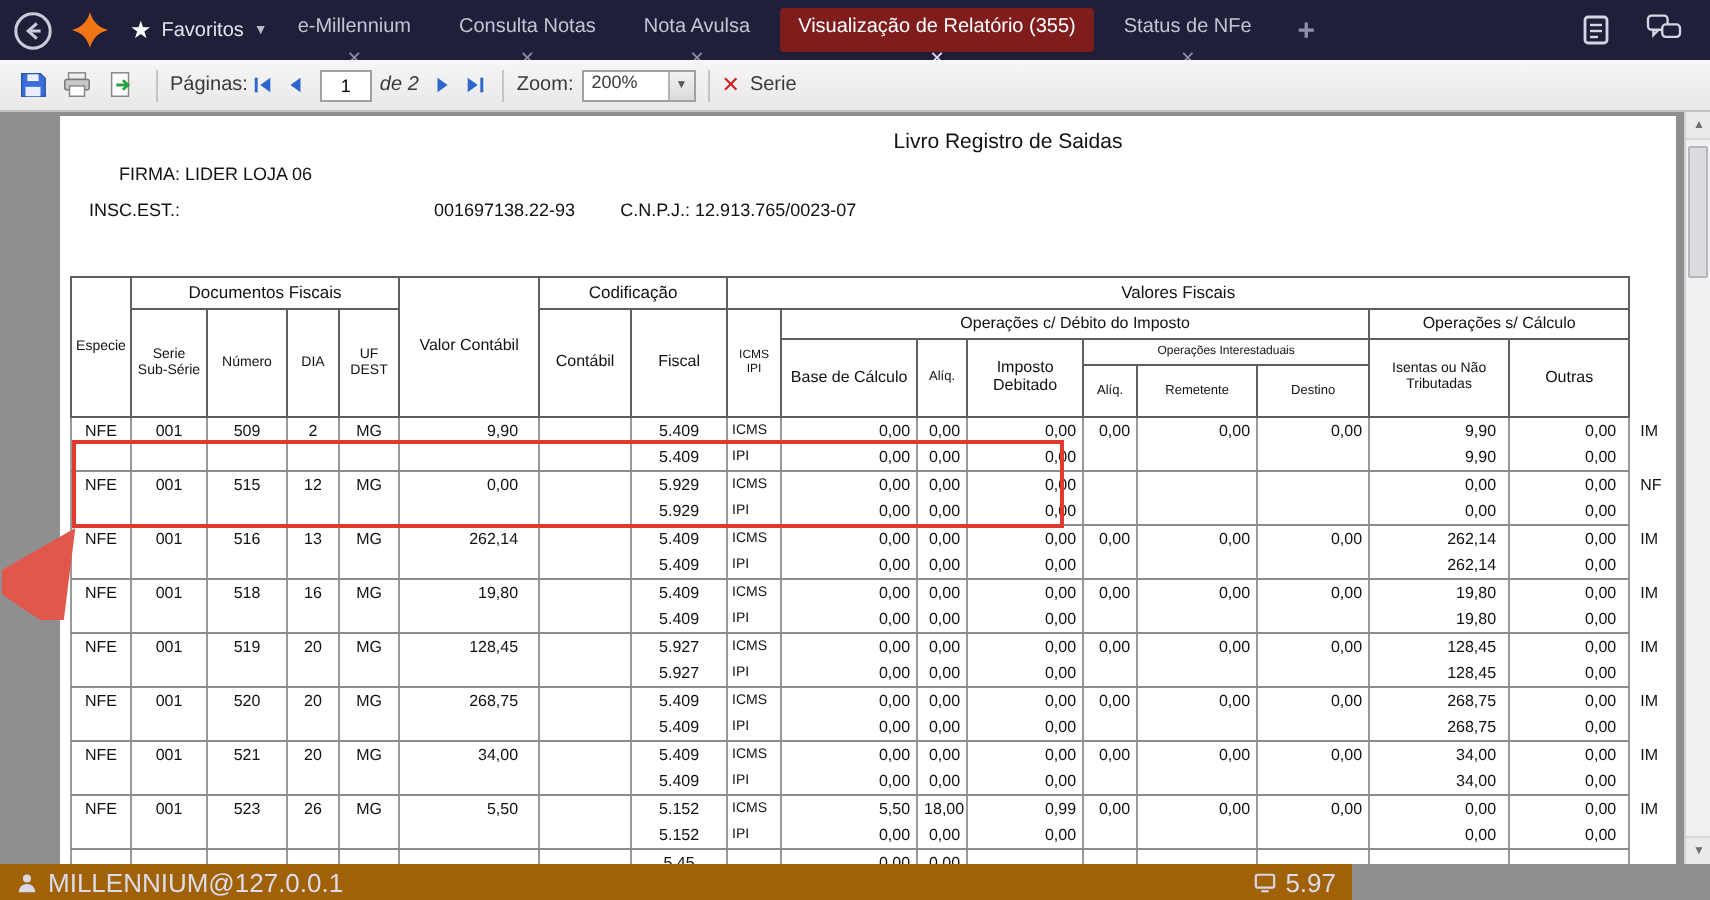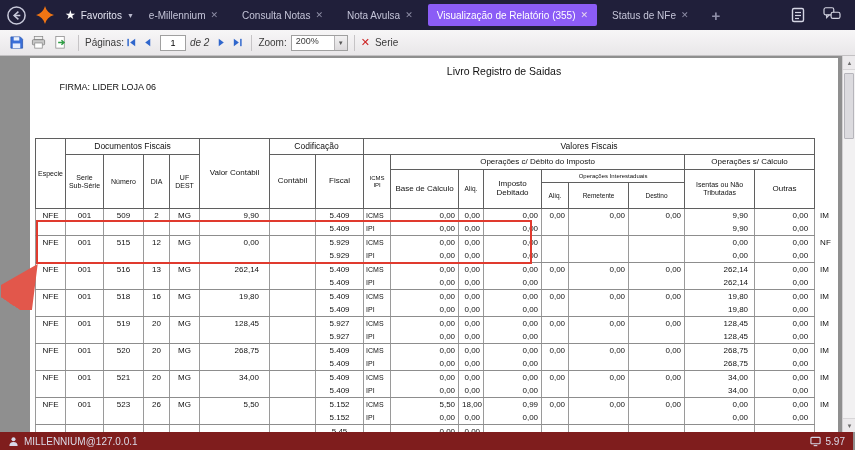--- a/index.html
+++ b/index.html
@@ -8,23 +8,23 @@
   .app { position:absolute; inset:0; width:855px; height:450px; }
 
   
   .titlebar { position:absolute; left:0; top:0; width:855px; height:30px; background:#201f3a; display:flex; align-items:center; padding:0 8px 0 6px; }
   .back-btn { width:21px; height:21px; flex:0 0 auto; cursor:pointer; }
   .logo { width:20px; height:20px; margin-left:8px; flex:0 0 auto; }
   .favorites { display:flex; align-items:center; gap:5px; color:#e3e3f0; font-size:10px; margin-left:10px; margin-right:6px; cursor:pointer; flex:0 0 auto; }
   .favorites .star { color:#ffffff; font-size:12px; }
   .favorites .chev { font-size:7px; color:#b9b9cc; }
   .tabs { display:flex; align-items:center; height:30px; flex:1 1 auto; }
-  .tab { display:flex; align-items:center; gap:5px; padding:4px 9px; height:22px; color:#c4c4d8; font-size:10px; white-space:nowrap; cursor:pointer; margin-right:6px; border-radius:2px; }
+  .tab { display:flex; align-items:center; gap:5px; padding:4px 9px; height:22px; color:#c4c4d8; font-size:10px; white-space:nowrap; cursor:pointer; margin-right:6px; border-radius:2px;flex-direction:column; }
   .tab .tclose { font-size:9px; color:#8e8ea6; }
-  .tab.active { background:#8b5cf6; color:#ffffff; }
+  .tab.active { background:#7f1d1d; color:#ffffff; }
   .tab.active .tclose { color:#e8d7ef; }
   .tab-add { color:#8f8fa8; font-size:15px; font-weight:bold; padding:0 8px; cursor:pointer; }
   .titlebar-right { display:flex; align-items:center; gap:16px; margin-left:auto; padding-right:6px; }
   .tb-icon { width:18px; height:18px; cursor:pointer; }
 
   
   .toolbar { position:absolute; left:0; top:30px; width:855px; height:26px; background:linear-gradient(#f7f6f7,#e9e7e9); border-bottom:1px solid #c3c1c3; display:flex; align-items:center; padding:0 6px; font-size:10px; color:#3a3a3a; }
   .tool-icon { width:16px; height:16px; margin:0 3px; cursor:pointer; }
   .sep { width:1px; height:16px; background:#c6c4c6; margin:0 6px; }
   .nav-btn { width:16px; height:16px; display:flex; align-items:center; justify-content:center; cursor:pointer; }
@@ -65,21 +65,21 @@
   .red-arrow { position:absolute; left:1px; top:202px; z-index:6; pointer-events:none; }
 
   
   .vscroll { position:absolute; right:0; top:0; width:13px; height:376px; background:#f2f1f2; border-left:1px solid #d2d0d2; z-index:7; }
   .sc-btn { position:absolute; left:0; width:13px; height:14px; background:#eceaec; color:#6f6f6f; font-size:6px; display:flex; align-items:center; justify-content:center; cursor:pointer; }
   .sc-up { top:0; border-bottom:1px solid #d8d6d8; }
   .sc-down { bottom:0; border-top:1px solid #d8d6d8; }
   .sc-thumb { position:absolute; left:1px; top:17px; width:10px; height:66px; background:#dcdbdf; border:1px solid #b6b5bb; border-radius:1px; cursor:grab; }
 
   
-  .statusbar { position:absolute; left:0; bottom:0; width:853px; height:18px; background:#7f1d1d; color:#dcdcea; font-size:10px; display:flex; align-items:center; justify-content:space-between; padding:0 8px; }
+  .statusbar { position:absolute; left:0; bottom:0; width:676px; height:18px; background:#a16207; color:#dcdcea; font-size:13px; display:flex; align-items:center; justify-content:space-between; padding:0 8px; }
   .sb-left, .sb-right { display:flex; align-items:center; gap:5px; }
 </style>
 </head>
 <body>
 
 <div class="app">
 
   <div class="titlebar">
     <div class="back-btn">
       <svg viewBox="0 0 22 22" width="21" height="21">
@@ -200,20 +200,26 @@
     </div>
   </div>
 
   <div class="viewer">
     <div class="page">
       <div class="report-title">Livro Registro de Saidas</div>
 
       <div class="hline l1">
         <span class="lbl w-lab1">FIRMA:</span>
         <span class="lbl">LIDER LOJA 06</span>
+      </div>
+      <div class="hline l2">
+        <span class="lbl w-lab1">INSC.EST.:</span>
+        <span class="lbl w-val1">001697138.22-93</span>
+        <span class="lbl w-lab2">C.N.P.J.:</span>
+        <span class="lbl">12.913.765/0023-07</span>
       </div>
 
       <table class="report">
         <colgroup>
           <col style="width:30px">
             <col style="width:38px">
             <col style="width:40px">
             <col style="width:26px">
           <col style="width:30px">
             <col style="width:70px">

